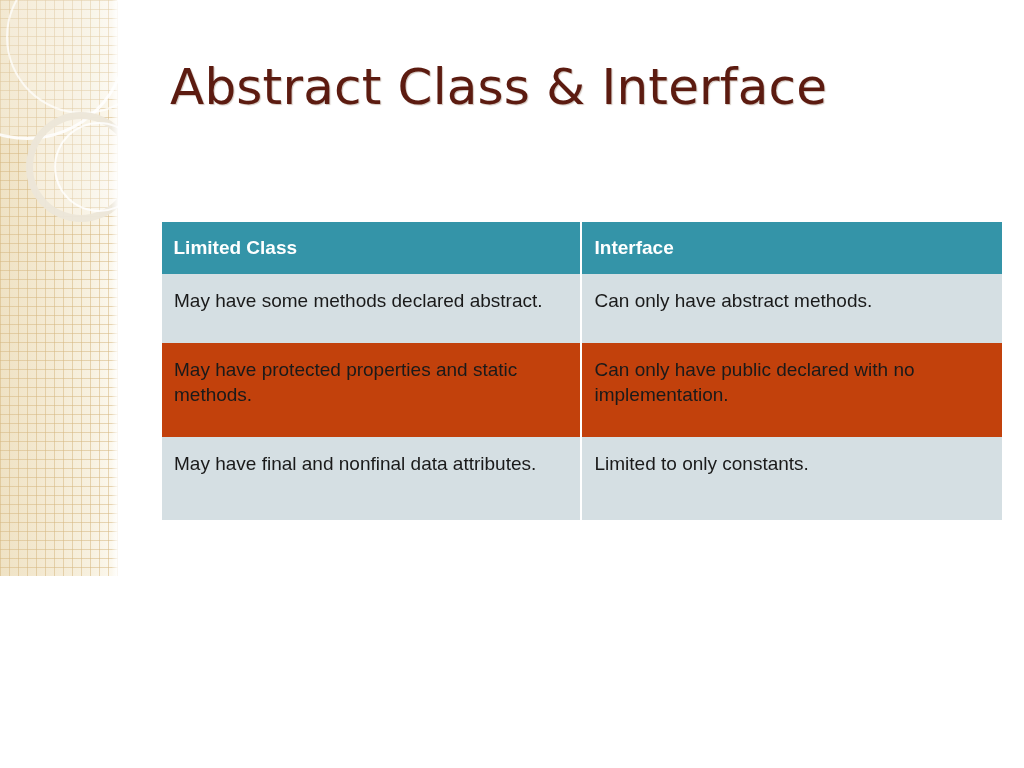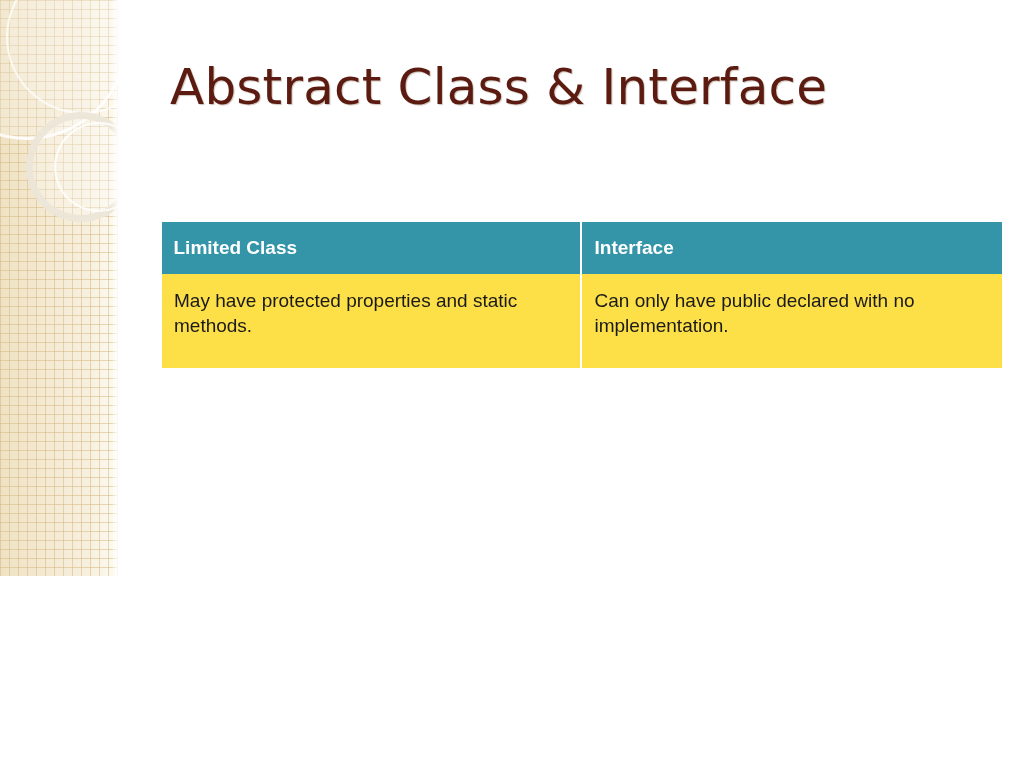--- a/index.html
+++ b/index.html
@@ -140,21 +140,21 @@
     font-size: 19px;
     color: #1a1a1a;
     vertical-align: top;
     padding: 14px 18px 30px 12px;
     line-height: 1.32;
     border-right: 1px solid #ffffff;
     border-left: 1px solid transparent;
     font-family: "Liberation Sans", sans-serif;
   }
   .comparison-table tr.band-a td { background: #d5dfe3; }
-  .comparison-table tr.band-b td { background: #fde047; }
+  .comparison-table tr.band-b td { background: #c2410c; }
   .comparison-table td.col-1 { border-right: 2px solid #ffffff; }
   .comparison-table td.col-2 { border-right: none; }
   .comparison-table th.col-1 { border-right: 2px solid #ffffff; }
   .comparison-table tr.row-last td { padding-bottom: 44px; }
 </style>
 </head>
 <body>
 
 <div class="slide">
 
@@ -173,20 +173,28 @@
       <col class="c1">
       <col class="c2">
     </colgroup>
     <thead>
       <tr>
         <th class="col-1">Limited Class</th>
         <th class="col-2">Interface</th>
       </tr>
     </thead>
     <tbody>
+      <tr class="band-a">
+        <td class="col-1">May have some methods declared abstract.</td>
+        <td class="col-2">Can only have abstract methods.</td>
+      </tr>
       <tr class="band-b">
         <td class="col-1">May have protected properties and static methods.</td>
         <td class="col-2">Can only have public declared with no implementation.</td>
       </tr>
+      <tr class="band-a row-last">
+        <td class="col-1">May have final and nonfinal data attributes.</td>
+        <td class="col-2">Limited to only constants.</td>
+      </tr>
     </tbody>
   </table>
 
 </div>
 
 </body></html>

